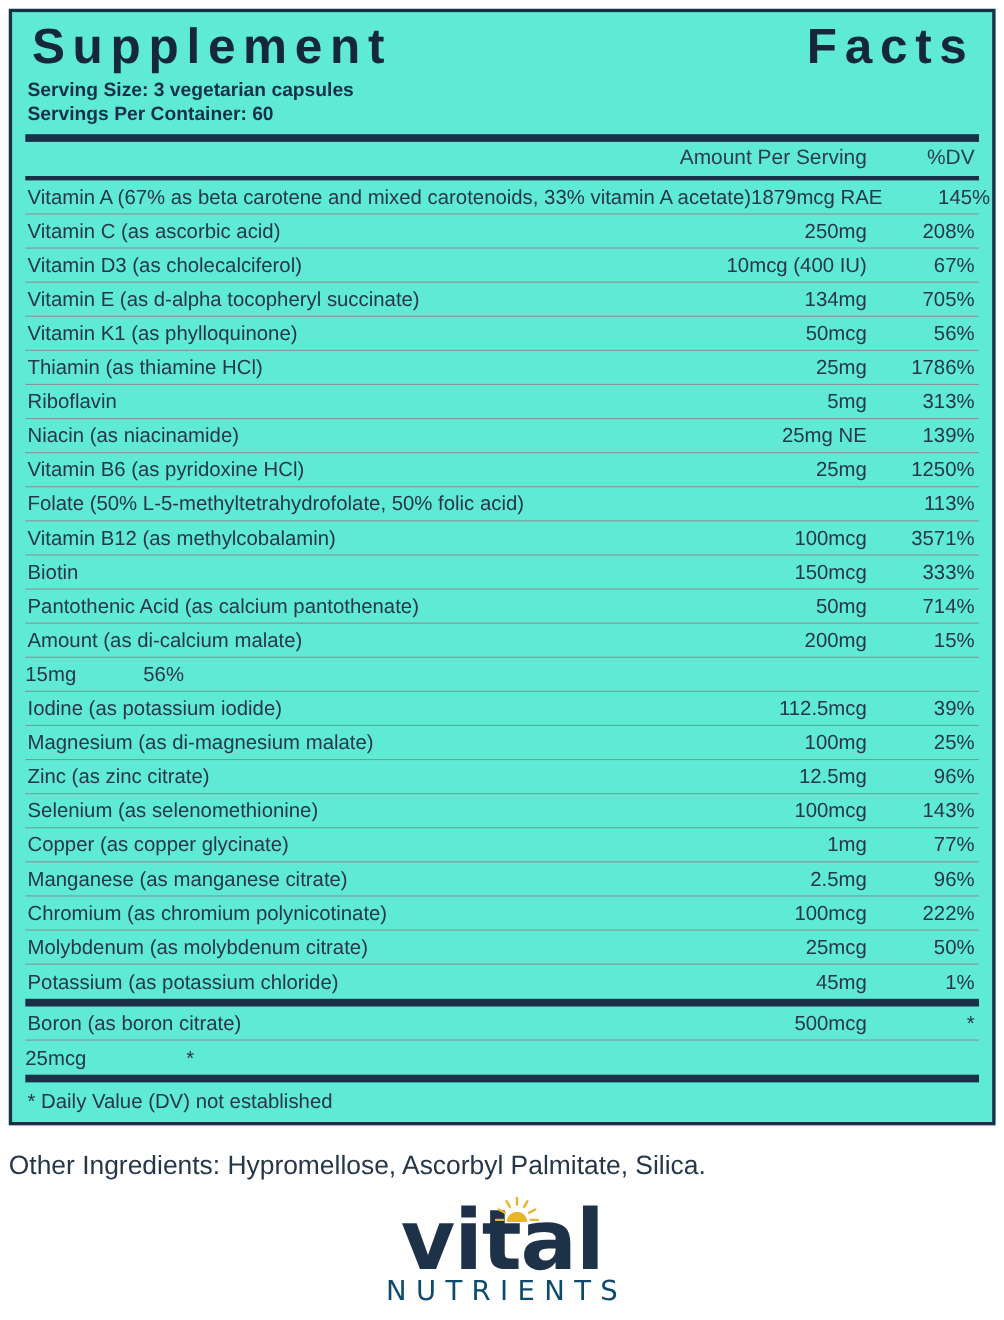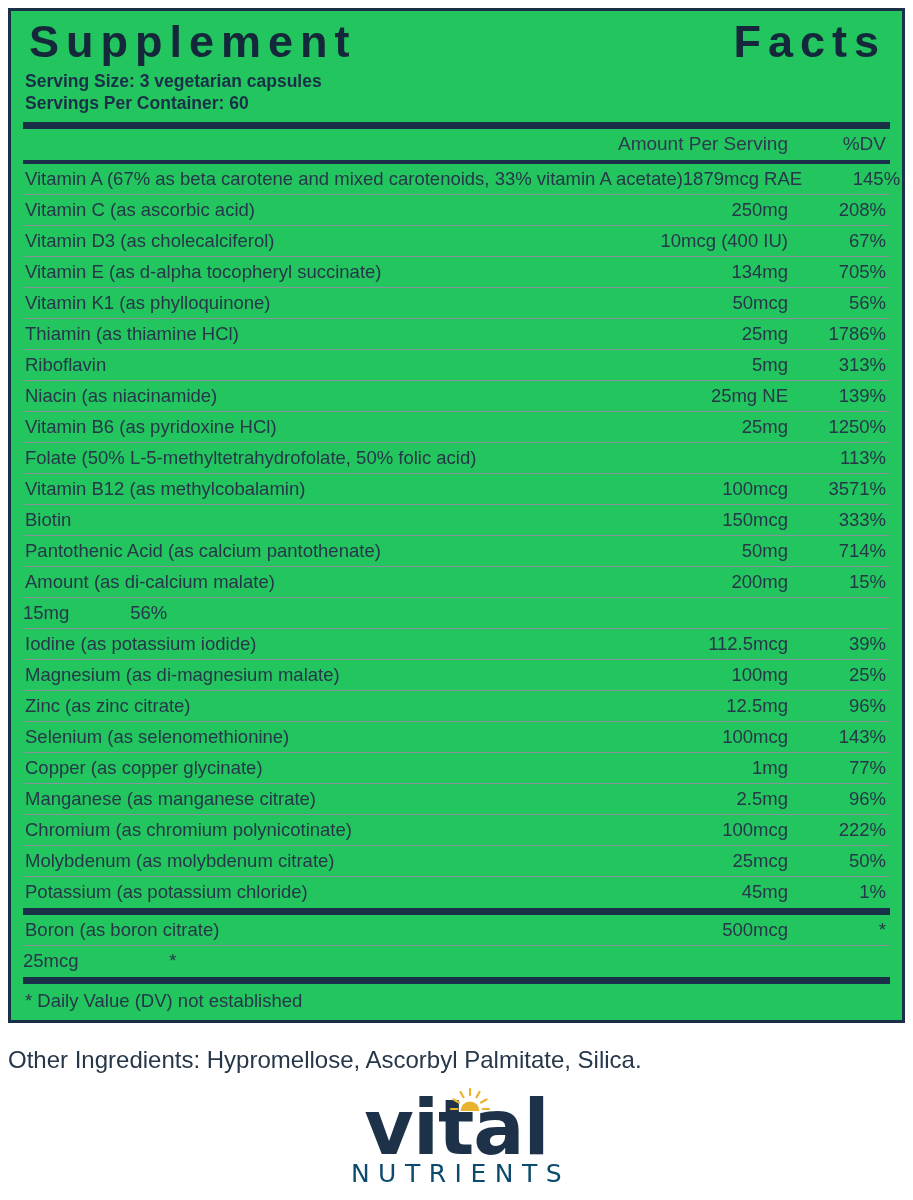--- a/index.html
+++ b/index.html
@@ -23,21 +23,21 @@
     background: #ffffff;
   }
 
   
   .panel {
     position: absolute;
     left: 8px;
     top: 8px;
     width: 897px;
     border: 3px solid #1a3048;
-    background: #22c55e;
+    background: #5eead4;
     padding: 0 12px 4px 12px;
   }
 
   .sf-title {
     font-size: 45px;
     font-weight: bold;
     line-height: 1.0;
     letter-spacing: 7.5px;
     color: #14273b;
     white-space: nowrap;
@@ -84,21 +84,21 @@
 
   .rule-med {
     height: 4px;
     background: #1a3048;
   }
 
   
   .rows { width: 100%; }
   .nrow {
     display: flex;
-    align-items: flex-start;
+    align-items: center;
     border-bottom: 1.5px solid #8a929b;
     padding: 4px 0 4px 0;
     font-size: 18.5px;
     line-height: 1.15;
     color: #27374a;
     min-height: 31px;
   }
   .nrow:last-child { border-bottom: none; }
   .n-name {
     flex: 1 1 auto;

